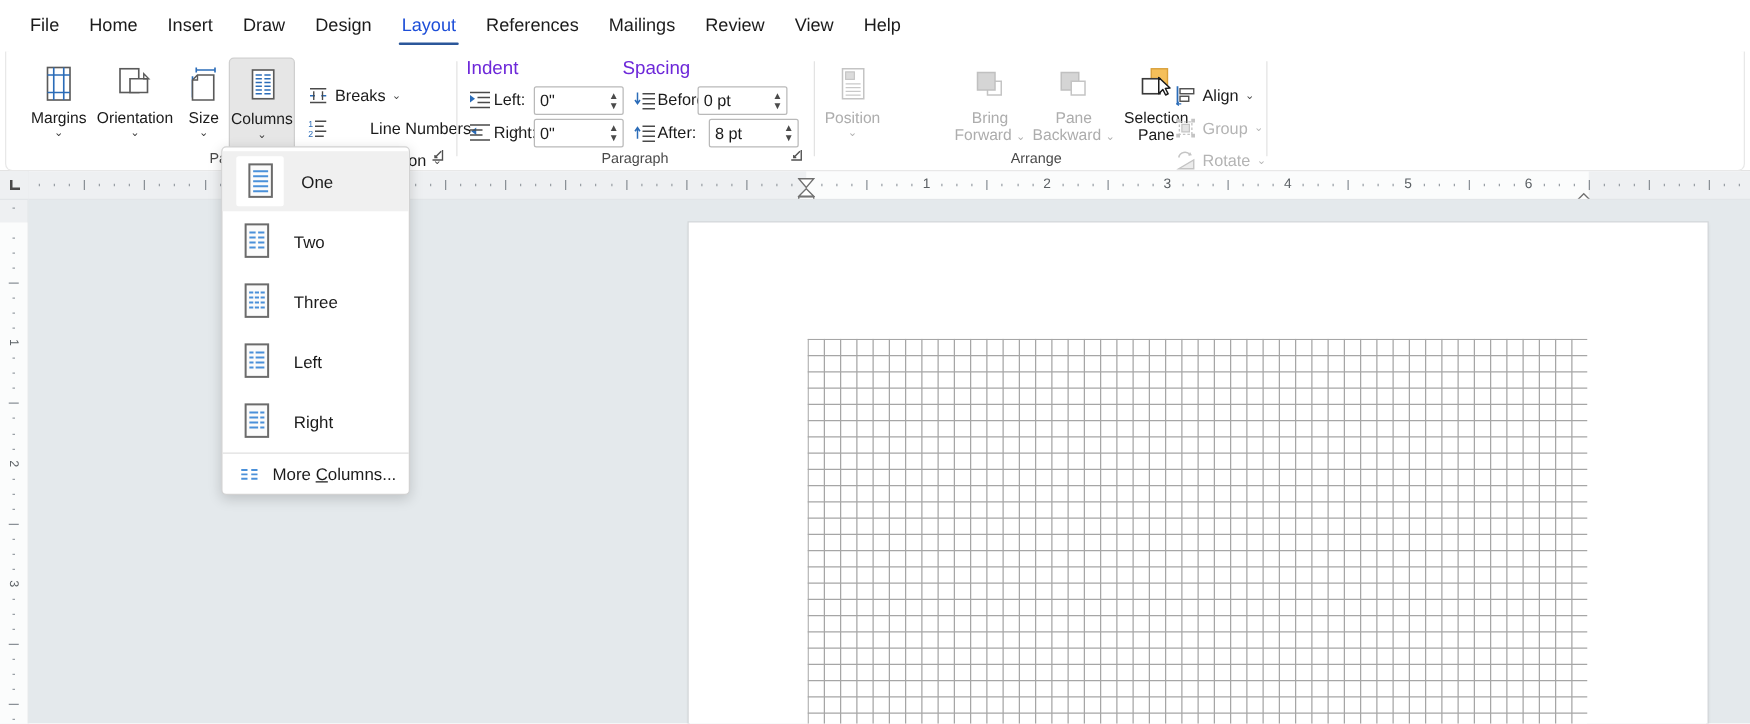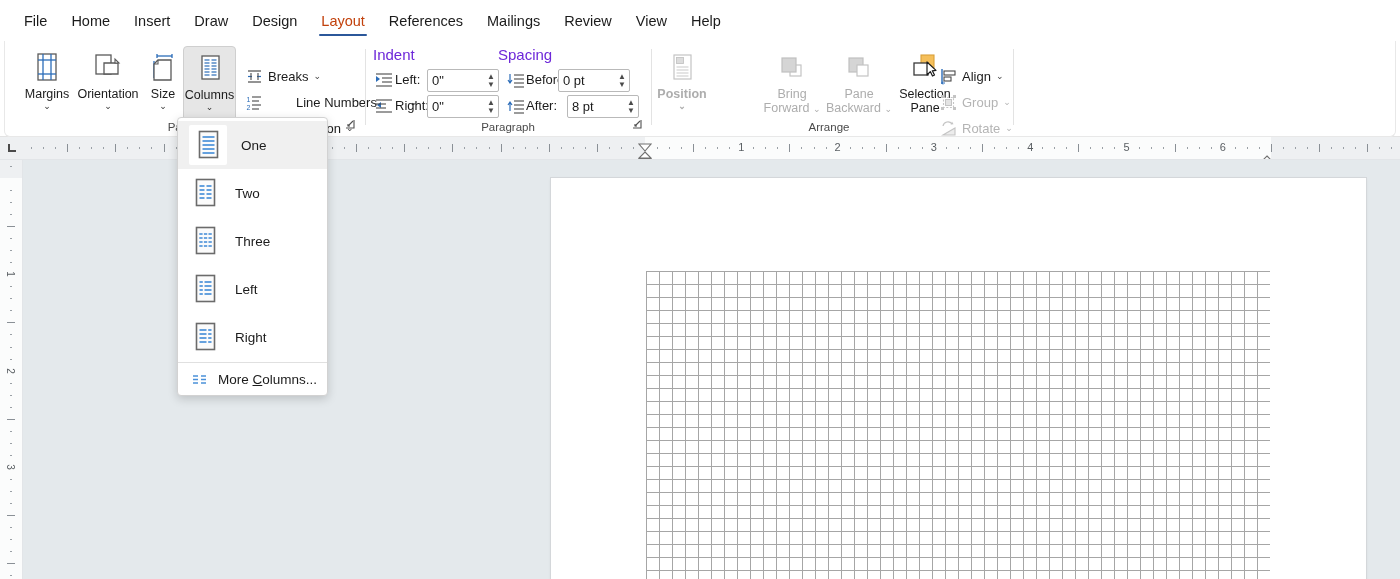--- a/index.html
+++ b/index.html
@@ -28,21 +28,21 @@
   .tab {
     position: relative;
     height: 41px;
     display: flex; align-items: center;
     padding: 0 12px;
     font-size: 14.5px;
     color: #1b1b1b;
     cursor: default;
     white-space: nowrap;
   }
-  .tab.active { color: #c2410c; font-weight: 400; }
+  .tab.active { color: #1d4ed8; font-weight: 400; }
   .tab.active::after {
     content: "";
     position: absolute;
     left: 10px; right: 10px; bottom: 5px;
     height: 2.5px;
     background: #2b579a;
     border-radius: 2px;
   }
 
   
@@ -538,21 +538,21 @@
             <path d="M9 3 L4 8" stroke="#505050" stroke-width="1.1"></path>
             <path d="M4 6 L4 8 L6 8" fill="none" stroke="#505050" stroke-width="1.1"></path>
           </svg>
         </div>
       </div>
 
       <div class="group-sep" style="left:646px;"></div>
 
       <div class="group" style="left:648px; width:360px;">
 
-        <div class="bigbtn disabled" style="left:2px; width:54px;font-weight:bold;">
+        <div class="bigbtn disabled" style="left:2px; width:54px;">
           <div class="ico">
             <svg width="28" height="30" viewBox="0 0 28 30">
               <rect x="6" y="2" width="17" height="24" fill="#ffffff" stroke="#c4c4c4" stroke-width="1.2"></rect>
               <rect x="8.5" y="4.5" width="7" height="6" fill="#dcdcdc" stroke="#c4c4c4" stroke-width="0.9"></rect>
               <g stroke="#c9c9c9" stroke-width="1">
                 <line x1="8.5" y1="14" x2="20.5" y2="14"></line>
                 <line x1="8.5" y1="17" x2="20.5" y2="17"></line>
                 <line x1="8.5" y1="20" x2="20.5" y2="20"></line>
                 <line x1="8.5" y1="23" x2="20.5" y2="23"></line>
               </g>

